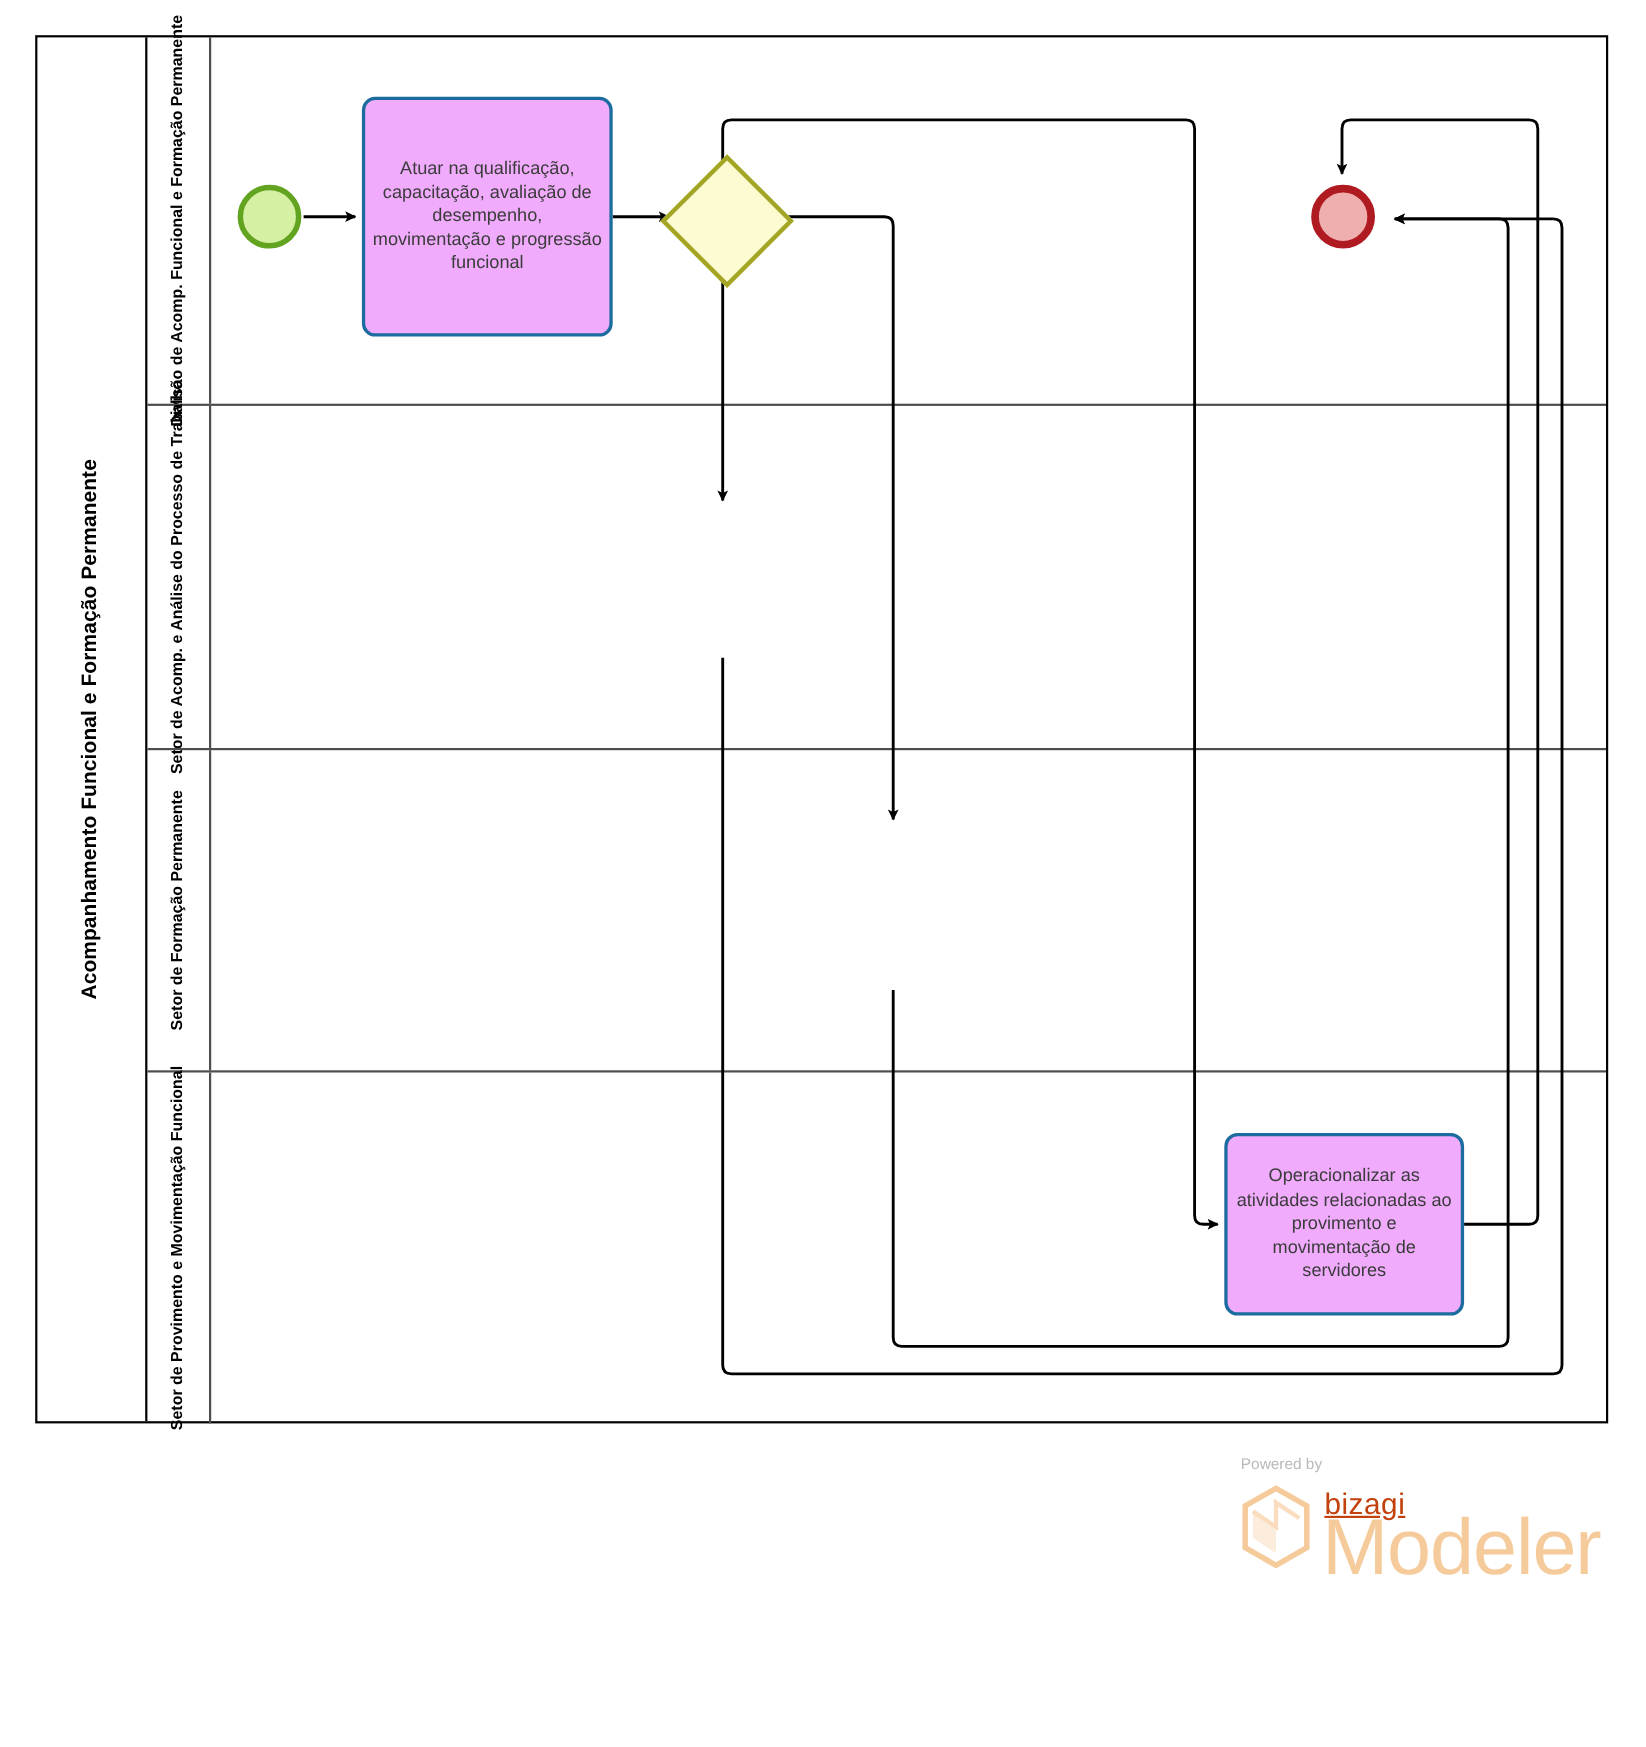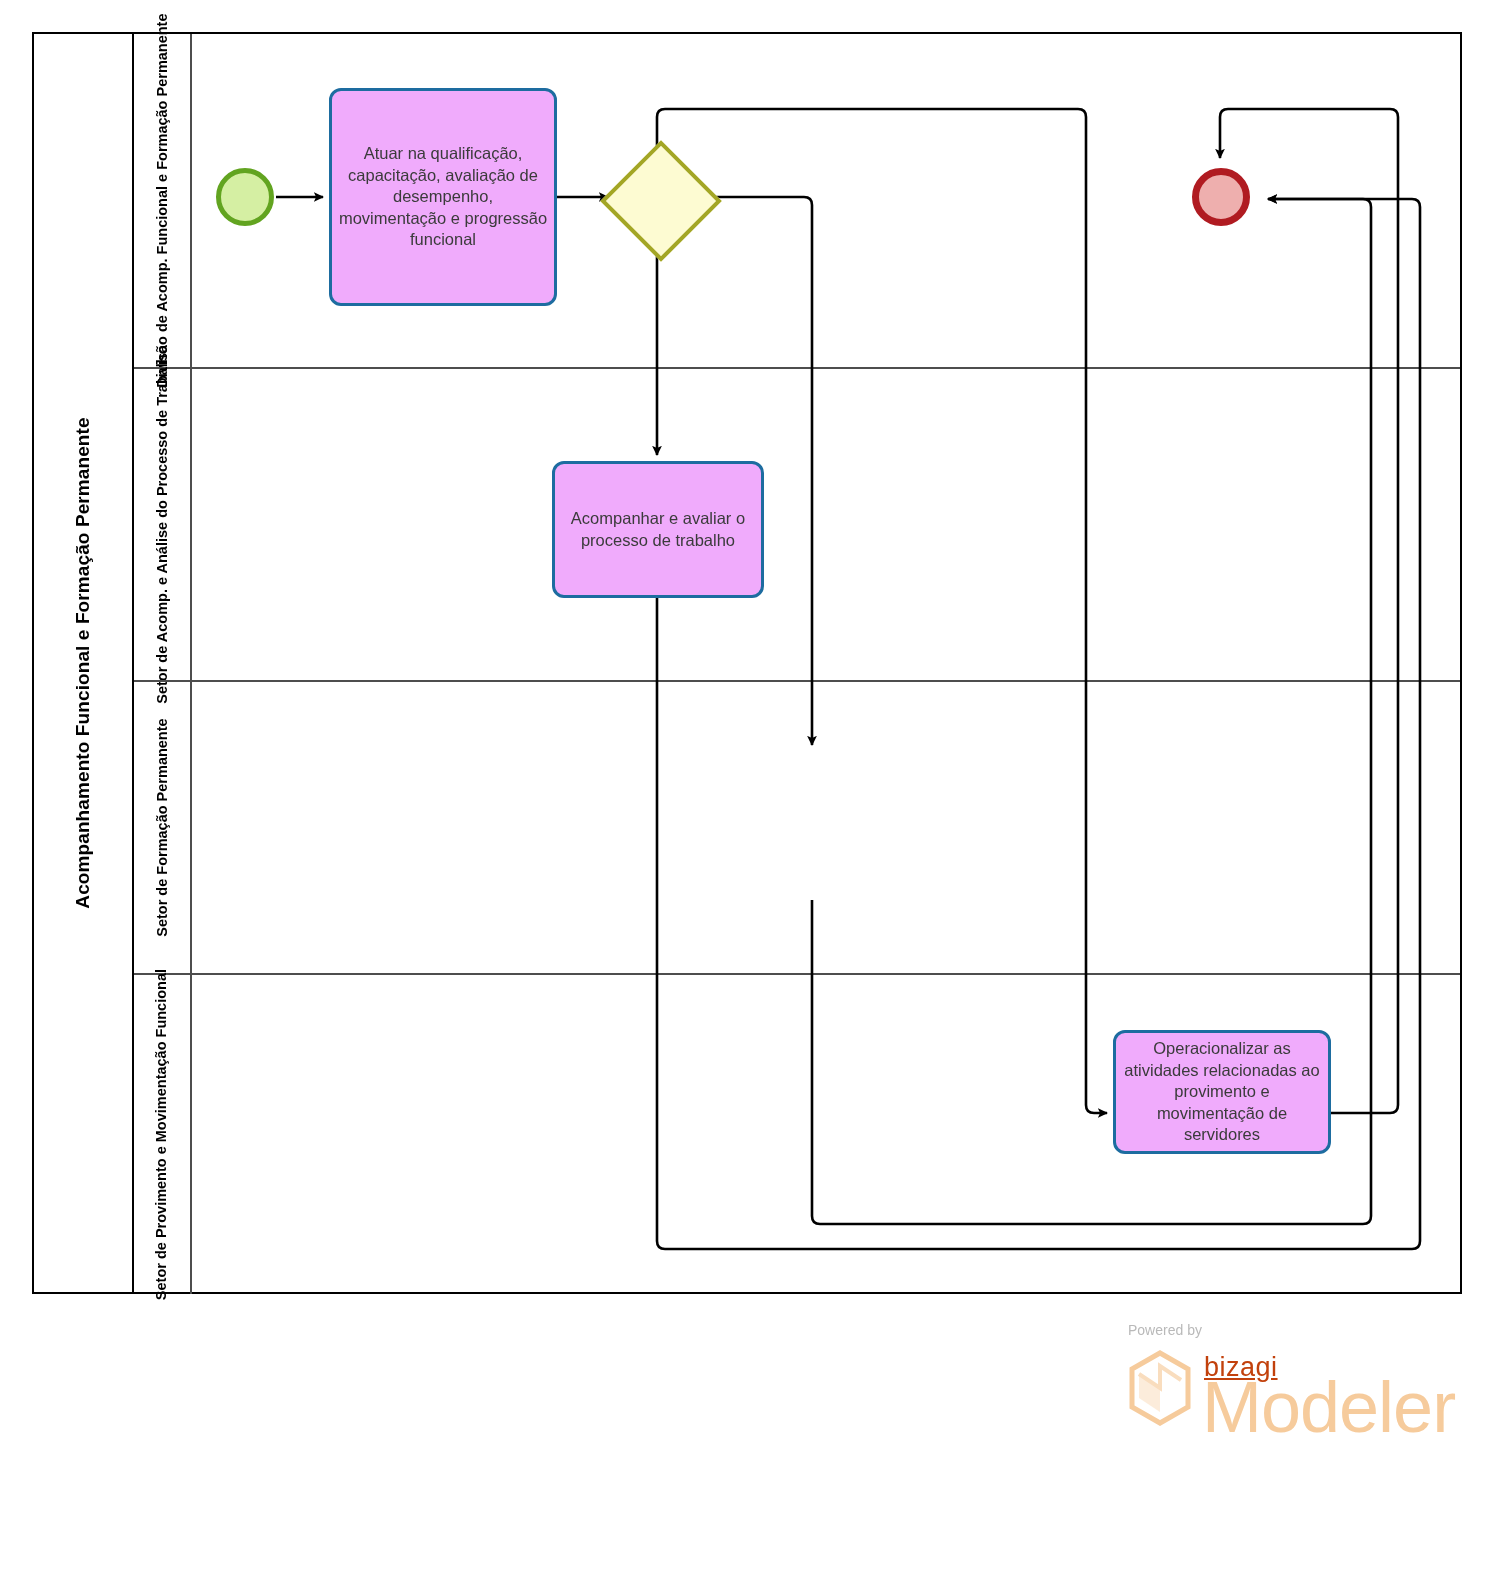--- a/index.html
+++ b/index.html
@@ -137,26 +137,23 @@
   <div class="node task" style="left:329px;top:88px;width:228px;height:218px;">
     <span>Atuar na qualificação, capacitação, avaliação de desempenho, movimentação e progressão funcional</span>
   </div>
 
   <div class="gateway-wrap" style="left:618px;top:158px;">
     <div class="gateway"></div>
     <div class="plus-h"></div>
     <div class="plus-v"></div>
   </div>
 
-  <div class="node task" style="left:552px;top:461px;width:212px;height:137px;">
-    <span>Acompanhar e avaliar o processo de trabalho</span>
-  </div>
 
 
-  <div class="node task" style="left:1113px;top:1030px;width:218px;height:124px;">
+  <div class="node task" style="left:1113px;top:1030px;width:218px;height:166px;">
     <span>Operacionalizar as atividades relacionadas ao provimento e movimentação de servidores</span>
   </div>
 
   <div class="node event end-event" style="left:1192px;top:168px;width:58px;height:58px;"></div>
 
   <div class="watermark">
     <div class="wm-powered">Powered by</div>
     <svg class="wm-hex" viewBox="0 0 68 76">
       <path d="M34,3 L62,19 L62,57 L34,73 L6,57 L6,19 Z" fill="none" stroke="#f6cb9c" stroke-width="5"></path>
       <path d="M13,24 L34,38 L34,16 L55,30" fill="none" stroke="#f9ddbe" stroke-width="4"></path>

